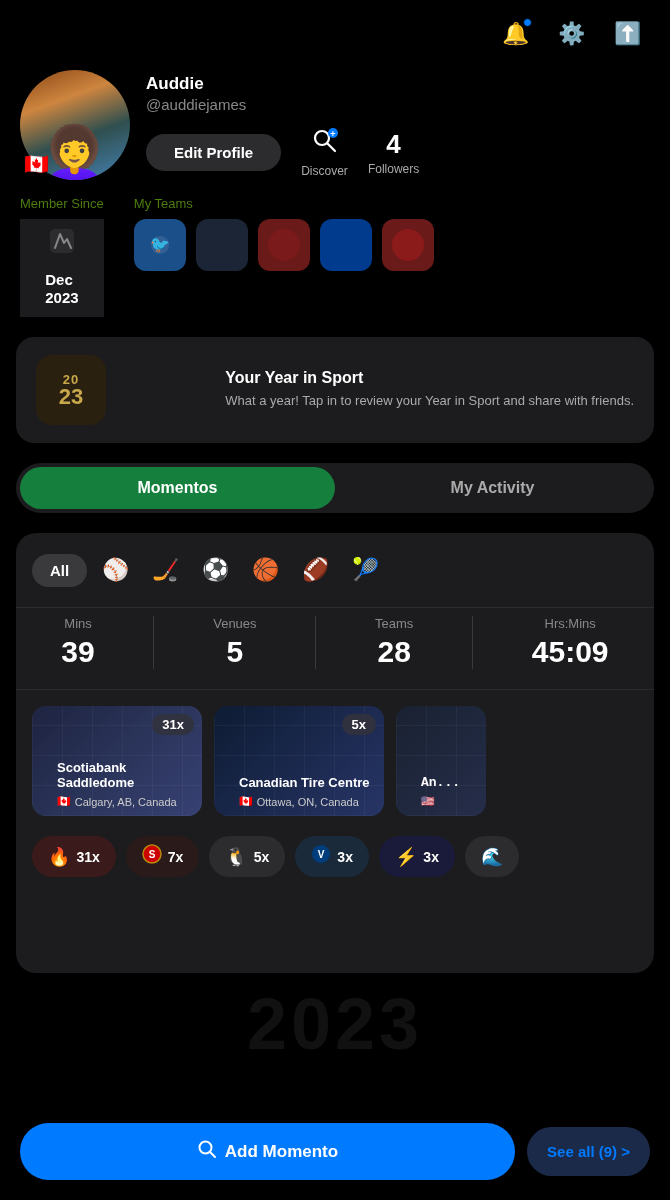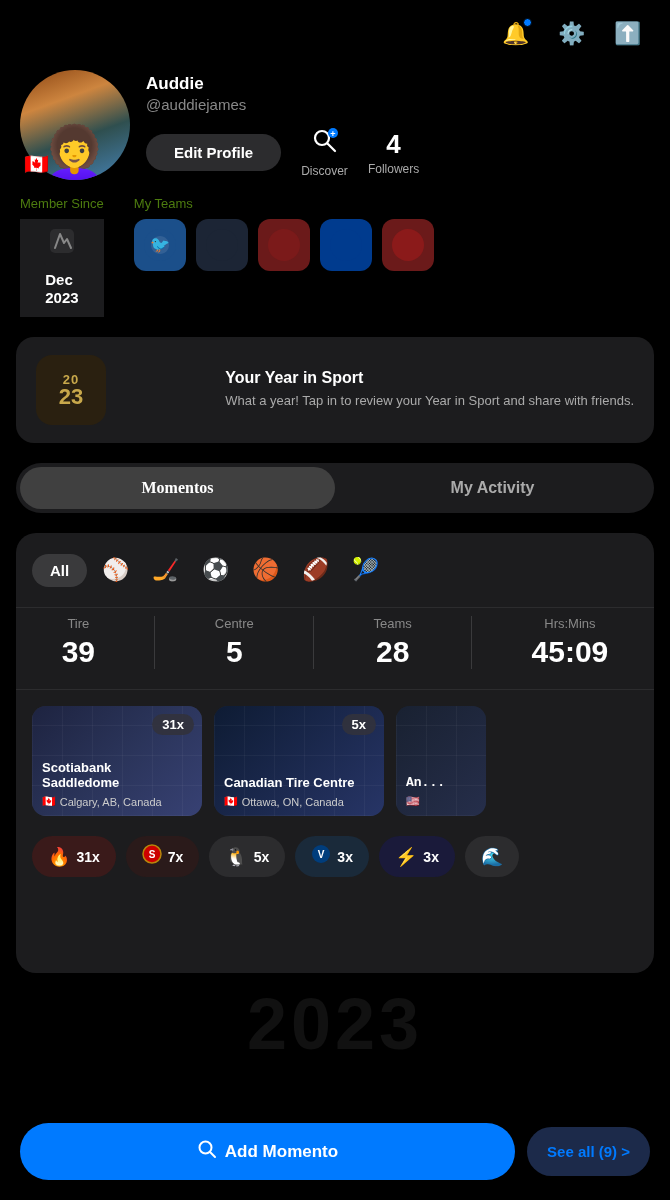--- a/index.html
+++ b/index.html
@@ -229,23 +229,22 @@
       padding: 12px;
       border-radius: 50px;
       border: none;
       background: transparent;
       color: #aaa;
       font-size: 16px;
       font-weight: 600;
       cursor: pointer;
     }
     .tab-btn.active {
-      background: #404040;
-      color: #fff;
-      font-family: Liberation Serif, serif;
+      background: #15803d;
+      color: #fff;
     }
 
     
     .content-area {
       margin: 0 16px;
       background: #1c1c1e;
       border-radius: 20px;
       padding: 16px 0 80px;
     }
 
@@ -343,21 +342,21 @@
     .venue-grid-lines {
       position: absolute;
       inset: 0;
       background:
         repeating-linear-gradient(90deg, rgba(255,255,255,0.04) 0px, rgba(255,255,255,0.04) 1px, transparent 1px, transparent 30px),
         repeating-linear-gradient(0deg, rgba(255,255,255,0.04) 0px, rgba(255,255,255,0.04) 1px, transparent 1px, transparent 30px);
     }
     .venue-info {
       position: absolute;
       bottom: 0;
-      left: 0;
+      left: 15px;
       right: 0;
       padding: 8px 10px;
     }
     .venue-count-badge {
       position: absolute;
       top: 8px;
       right: 8px;
       background: rgba(50,50,60,0.9);
       border-radius: 12px;
       padding: 3px 10px;
@@ -608,26 +607,26 @@
     <button class="sport-icon-btn">⚾</button>
     <button class="sport-icon-btn">🏒</button>
     <button class="sport-icon-btn">⚽</button>
     <button class="sport-icon-btn">🏀</button>
     <button class="sport-icon-btn">🏈</button>
     <button class="sport-icon-btn">🎾</button>
   </div>
 
   <div class="stats-row">
     <div class="stat-item">
-      <div class="stat-label">Tire</div>
+      <div class="stat-label">Mins</div>
       <div class="stat-value">39</div>
     </div>
     <div class="stat-divider"></div>
     <div class="stat-item">
-      <div class="stat-label">Centre</div>
+      <div class="stat-label">Venues</div>
       <div class="stat-value">5</div>
     </div>
     <div class="stat-divider"></div>
     <div class="stat-item">
       <div class="stat-label">Teams</div>
       <div class="stat-value">28</div>
     </div>
     <div class="stat-divider"></div>
     <div class="stat-item">
       <div class="stat-label">Hrs:Mins</div>

